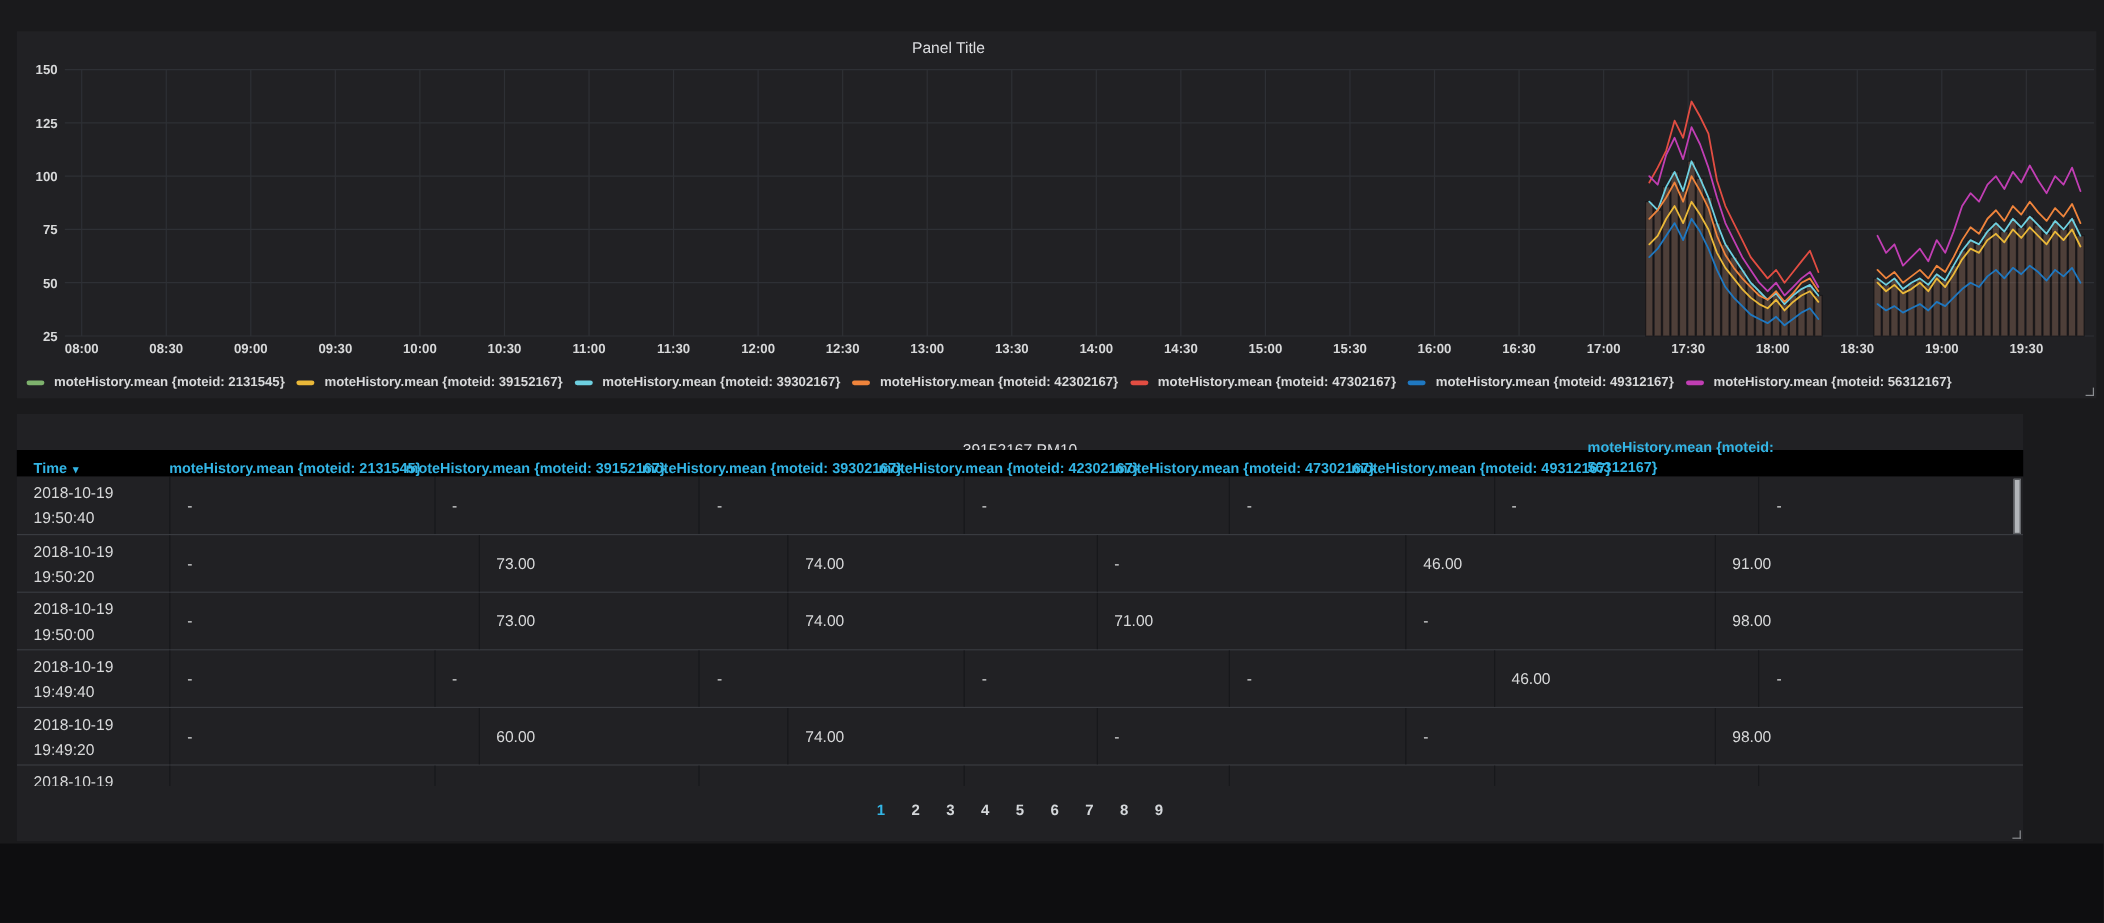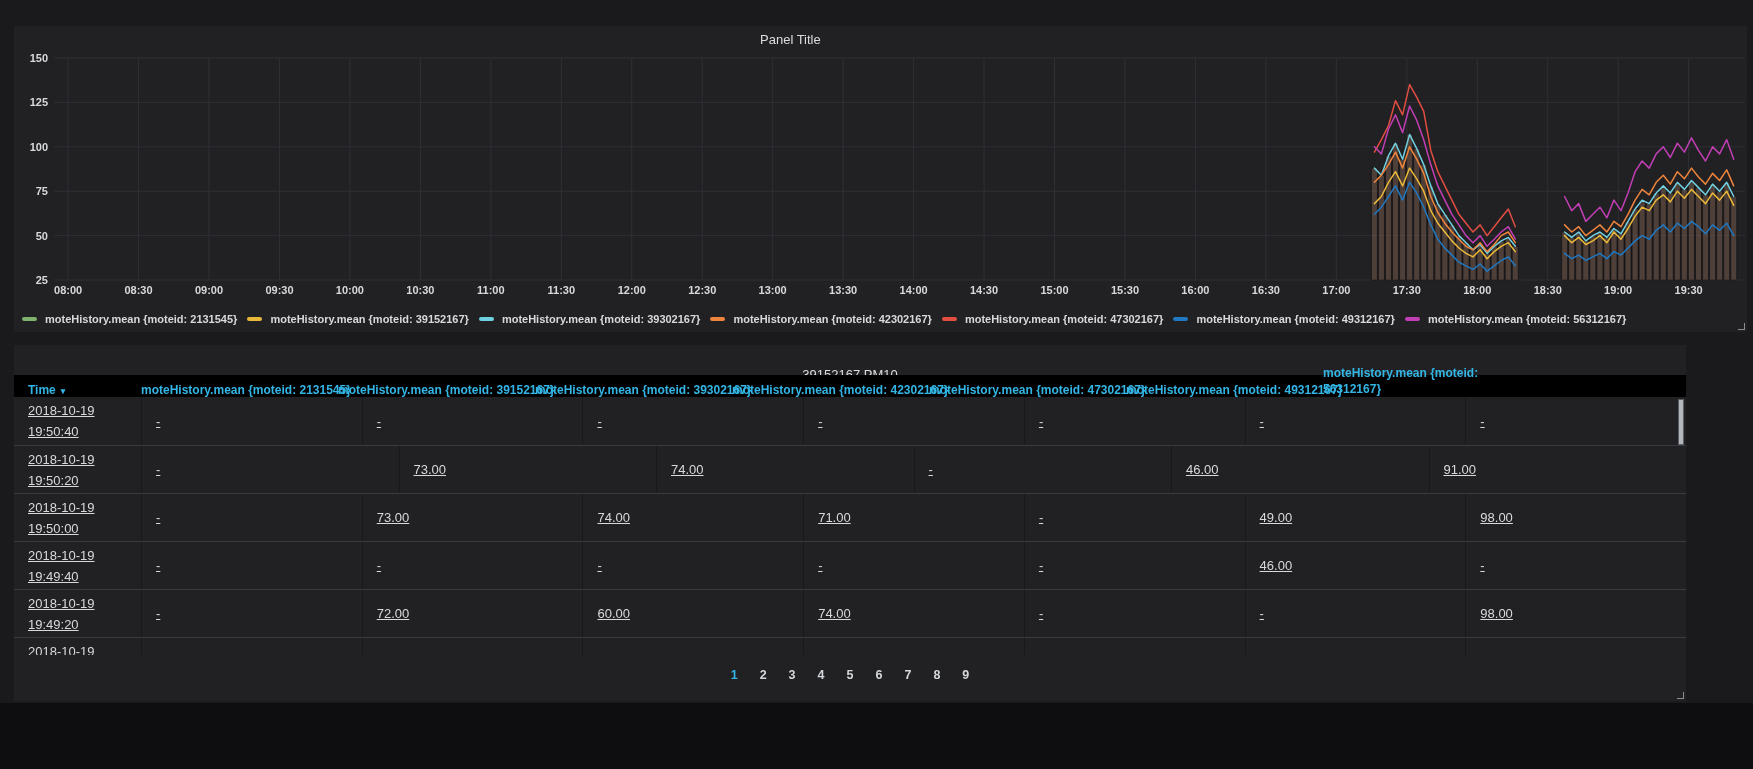--- a/index.html
+++ b/index.html
@@ -40,21 +40,21 @@
     background:#000000; display:flex; align-items:flex-end; z-index:3; overflow:visible;
   }
   .th { color:#33b5e5; font-size:12px; font-weight:bold; white-space:nowrap; overflow:visible; cursor:pointer; }
   .th-time { width:127px; padding-left:14px; flex:none; }
   .th-col { width:197px; flex:none; }
   .th-last { flex:1 1 0; }
   .th-last span { display:inline-block; max-width:185px; white-space:normal; line-height:16px; vertical-align:top; }
   .sort-caret { font-size:9px; margin-left:5px; }
 
   #tbody { position:absolute; left:0; top:52px; width:1672px; height:258px; overflow:hidden; }
-  .trow { display:flex; height:48px; border-top:1px solid #393b40;text-decoration:underline; }
+  .trow { display:flex; height:48px; border-top:1px solid #393b40; }
   .trow:first-child { border-top:none; }
   .td-time { width:127px; flex:none; padding:3px 0 0 14px; font-size:13px; line-height:21px; }
   .td { flex:1 1 0; display:flex; align-items:center; padding-left:14px; font-size:13px; border-left:1px solid #17181b; }
 
   #scrollbar-thumb {
     position:absolute; right:2px; top:54px; width:6px; height:46px;
     background:#b3b6ba; border:1px solid #5a5d61; cursor:pointer;
   }
 
   #pagination {
@@ -290,21 +290,20 @@
       <div class="trow">
         <div class="td-time">
           <div>2018-10-19</div>
           <div>19:50:00</div>
         </div>
         <div class="td">-</div>
         <div class="td">73.00</div>
         <div class="td">74.00</div>
         <div class="td">71.00</div>
         <div class="td">-</div>
-        <div class="td">49.00</div>
         <div class="td">98.00</div>
       </div>
       <div class="trow">
         <div class="td-time">
           <div>2018-10-19</div>
           <div>19:49:40</div>
         </div>
         <div class="td">-</div>
         <div class="td">-</div>
         <div class="td">-</div>
@@ -312,21 +311,20 @@
         <div class="td">-</div>
         <div class="td">46.00</div>
         <div class="td">-</div>
       </div>
       <div class="trow">
         <div class="td-time">
           <div>2018-10-19</div>
           <div>19:49:20</div>
         </div>
         <div class="td">-</div>
-        <div class="td">72.00</div>
         <div class="td">60.00</div>
         <div class="td">74.00</div>
         <div class="td">-</div>
         <div class="td">-</div>
         <div class="td">98.00</div>
       </div>
       <div class="trow">
         <div class="td-time">
           <div>2018-10-19</div>
           <div></div>

